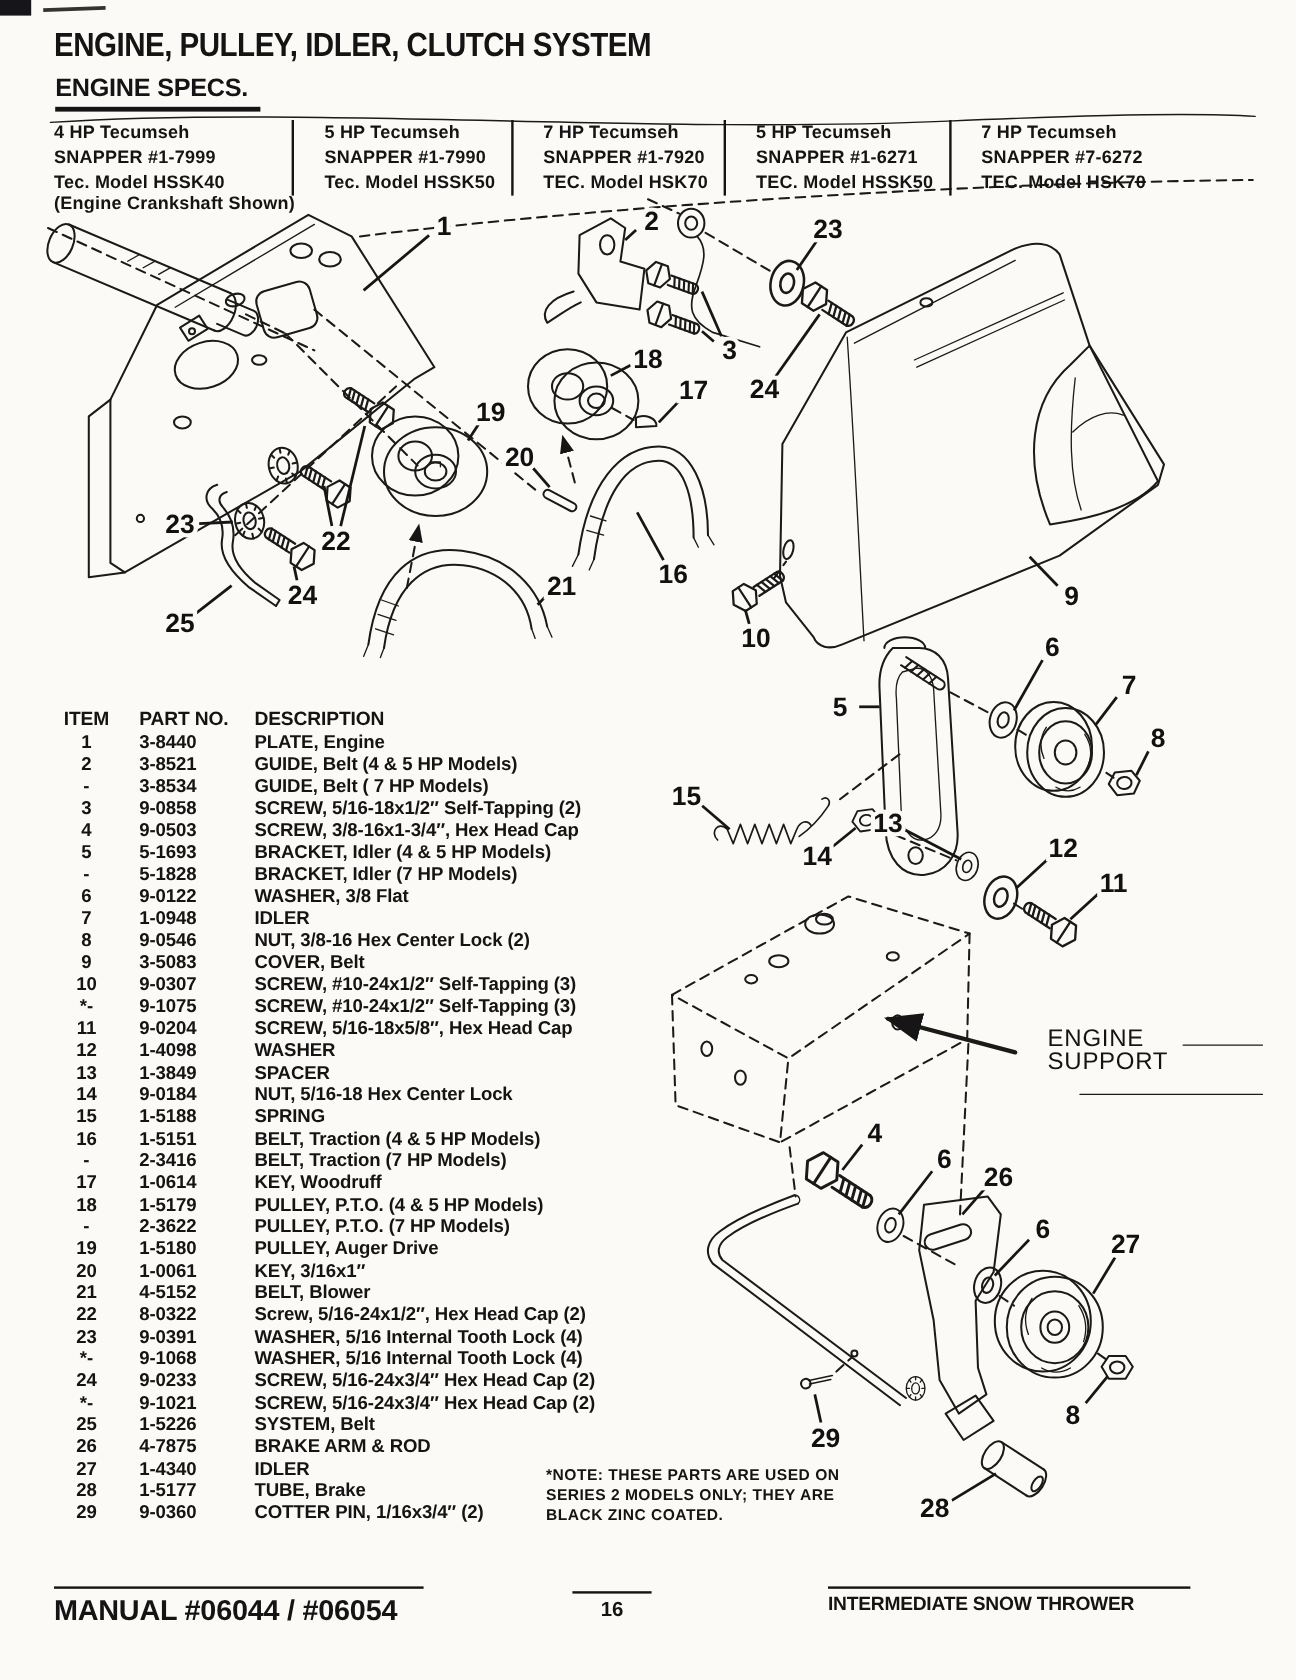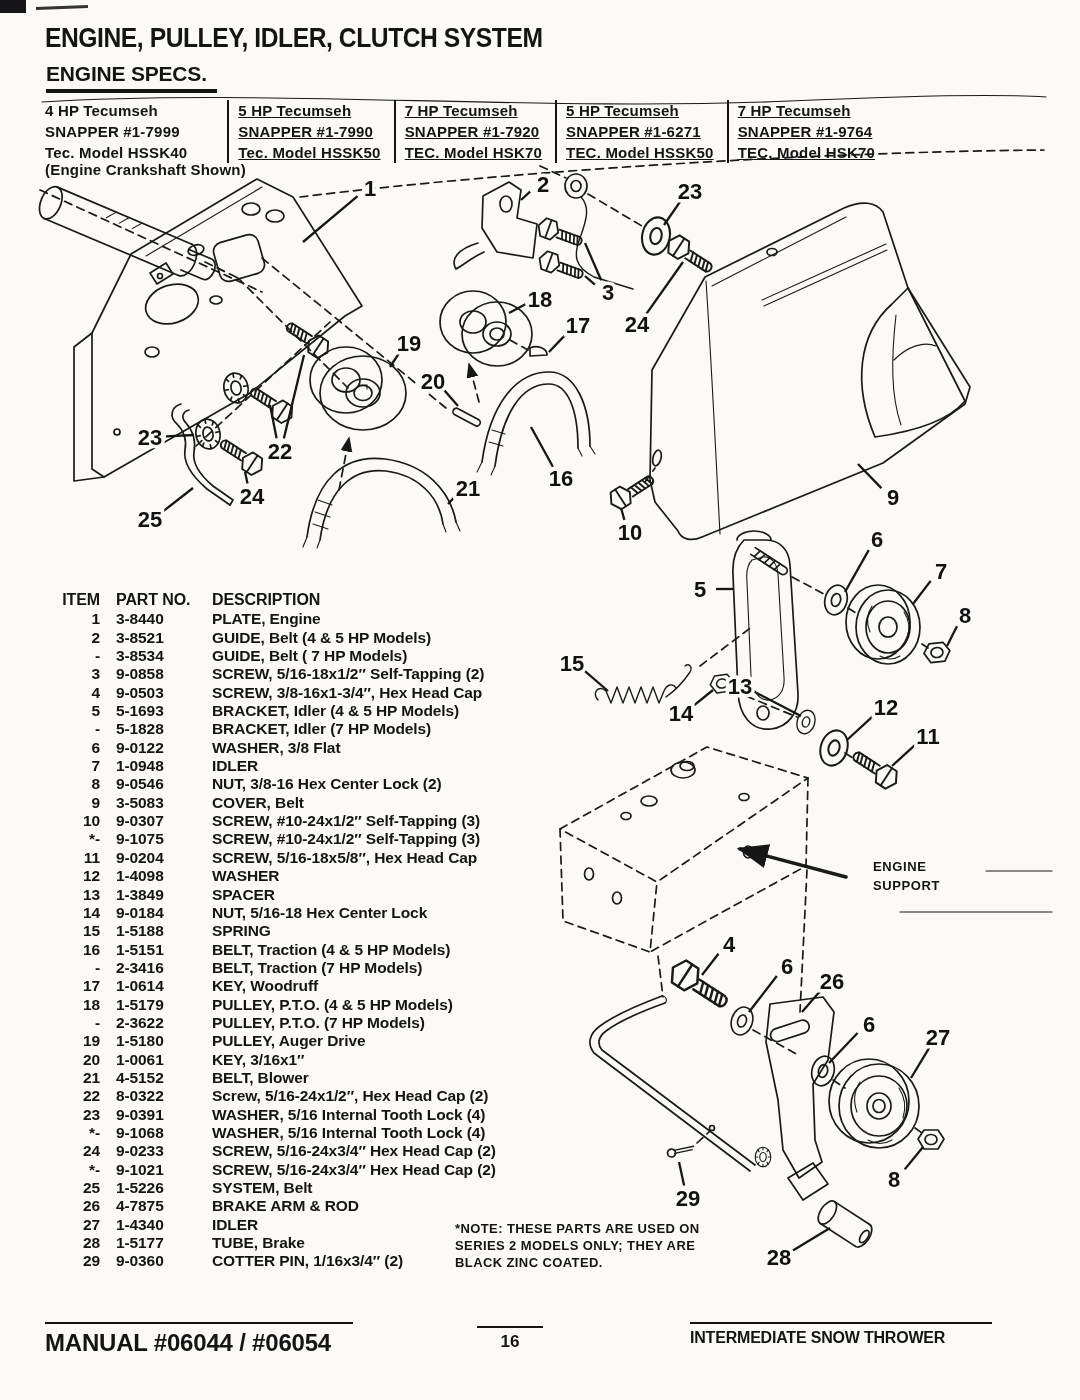--- a/index.html
+++ b/index.html
@@ -6,30 +6,30 @@
   .page{position:relative;width:1080px;height:1400px;background:#fbfaf6;color:#141414;
         font-family:"Liberation Sans",sans-serif;overflow:hidden;margin:0 auto;}
   .corner-mark{position:absolute;left:0;top:0;width:26px;height:13px;background:#15151a;}
   .corner-dash{position:absolute;left:36px;top:6px;width:52px;height:3px;background:#333;transform:rotate(-2deg);}
   .title{position:absolute;left:45px;top:22px;font-size:28px;font-weight:700;letter-spacing:-0.5px;
          transform:scaleX(0.88);transform-origin:left top;white-space:nowrap;}
   .specs-heading{position:absolute;left:46px;top:62px;font-size:21px;font-weight:700;
          border-bottom:4px solid #141414;padding:0 10px 3px 0;letter-spacing:-0.2px;}
   .specs{position:absolute;left:45px;top:100px;display:flex;align-items:flex-start;}
   .spec-col{font-size:15px;font-weight:700;line-height:21px;white-space:nowrap;letter-spacing:0.2px;padding-right:13px;}
-  .spec-col.first{padding-right:40px;}
-  .spec-col + .spec-col{border-left:2.5px solid #141414;padding-left:9px;text-decoration:underline;}
+  .spec-col.first{padding-right:56px;}
+  .spec-col + .spec-col{border-left:2.5px solid #141414;padding-left:25px;}
   .crank-note{position:absolute;left:45px;top:161px;font-size:15px;font-weight:700;letter-spacing:0.2px;}
   .parts{position:absolute;left:44px;top:591px;width:540px;font-weight:700;}
   .prow{display:grid;grid-template-columns:56px 112px 1fr;line-height:18.35px;font-size:15.5px;letter-spacing:-0.1px;}
   .phead{font-size:16px;margin-bottom:1px;}
-  .c-item{text-align:right;}
+  .c-item{text-align:center;}
   .c-part{padding-left:16px;}
   .note{position:absolute;left:455px;top:1221px;font-size:13px;font-weight:700;line-height:16.8px;letter-spacing:0.4px;}
-  .support-label{position:absolute;left:873px;top:857px;font-size:13px;font-weight:700;line-height:19px;letter-spacing:0.6px;}
+  .support-label{position:absolute;left:873px;top:857px;font-size:20px;font-weight:400;line-height:19px;letter-spacing:0.6px;}
   .footer-left{position:absolute;left:45px;top:1322px;width:308px;border-top:2.5px solid #141414;
          padding-top:5px;font-size:24px;font-weight:700;letter-spacing:-0.2px;}
   .footer-page{position:absolute;left:477px;top:1326px;width:66px;border-top:2.5px solid #141414;
          padding-top:4px;font-size:17px;font-weight:700;text-align:center;}
   .footer-right{position:absolute;left:690px;top:1322px;width:302px;border-top:2.5px solid #141414;
          padding-top:5px;font-size:16px;font-weight:700;letter-spacing:-0.2px;}
   svg.diagram{position:absolute;left:0;top:0;}
   .ink{stroke:#1a1a1a;fill:none;stroke-width:1.7;stroke-linecap:round;stroke-linejoin:round;}
   .thin{stroke-width:1.1;}
   .thin2{stroke-width:1.4;}
@@ -338,21 +338,21 @@
         <div>SNAPPER #1-7920</div>
         <div>TEC. Model HSK70</div>
       </div>
       <div class="spec-col">
         <div>5 HP Tecumseh</div>
         <div>SNAPPER #1-6271</div>
         <div>TEC. Model HSSK50</div>
       </div>
       <div class="spec-col">
         <div>7 HP Tecumseh</div>
-        <div>SNAPPER #1-9764</div>
+        <div>SNAPPER #7-6272</div>
         <div>TEC. Model HSK70</div>
       </div>
     </div>
   <div class="crank-note">(Engine Crankshaft Shown)</div>
 
   <div class="support-label">
     <div>ENGINE</div>
     <div>SUPPORT</div>
   </div>
 

